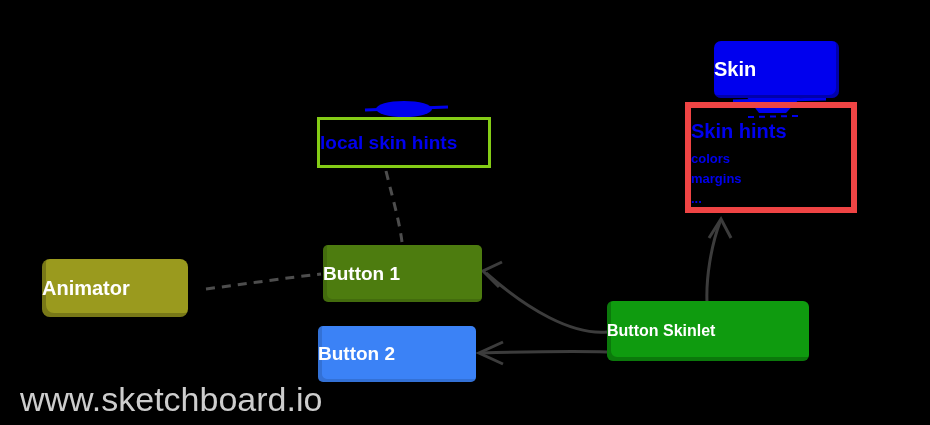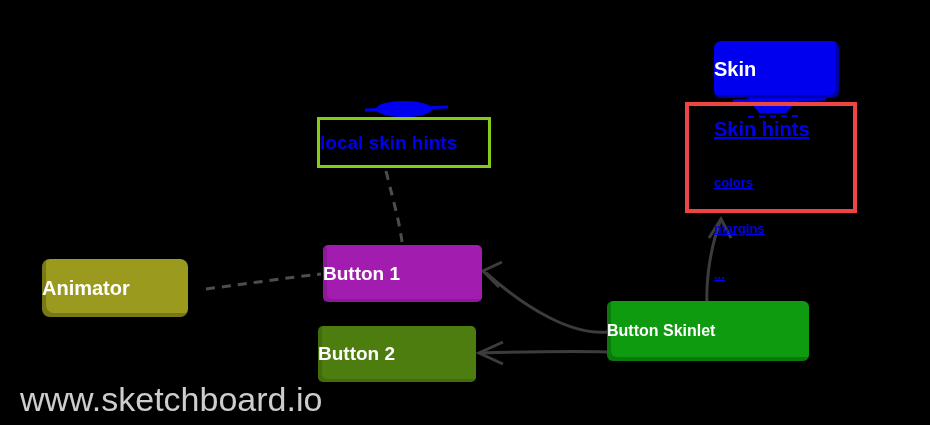--- a/index.html
+++ b/index.html
@@ -13,44 +13,44 @@
     display:flex;align-items:center;
     font-weight:bold;color:#ffffff;text-align:center;
   }
   .node-skin{
     left:714px;top:41px;width:125px;height:57px;
     background:#0000EE;border-radius:7px;font-size:20px;
     box-shadow:inset -3px -3px 0 rgba(0,0,0,0.28);
   }
   .node-skin-hints{
     left:685px;top:102px;width:172px;height:111px;
-    border:4px solid #ef4444;background:transparent;color:#0000EE;
+    border:6px solid #ef4444;background:transparent;color:#0000EE;
     flex-direction:column;align-items:flex-start;justify-content:flex-start;
-    padding:12px 0 0 25px;text-align:left;text-decoration:underline;
+    padding:12px 0 0 0;text-align:left;
   }
   .sh-title{font-size:20px;line-height:22px;margin-bottom:7px;}
-  .sh-item{font-size:13px;line-height:20px;margin-top:26px;}
+  .sh-item{font-size:13px;line-height:20px;}
   .node-local-skin-hints{
     left:317px;top:117px;width:174px;height:51px;
     border:3px solid #84cc16;background:transparent;color:#0000EE;
     font-size:19px;
   }
   .node-animator{
     left:42px;top:259px;width:146px;height:58px;
     background:#9A9A1E;border-radius:8px;font-size:20px;
     box-shadow:inset 4px -4px 0 rgba(0,0,0,0.22);
   }
   .node-button1{
     left:323px;top:245px;width:159px;height:57px;
-    background:#a21caf;border-radius:5px;font-size:19px;
+    background:#4d7c0f;border-radius:5px;font-size:19px;
     box-shadow:inset 4px -3px 0 rgba(0,0,0,0.13);
   }
   .node-button2{
     left:318px;top:326px;width:158px;height:56px;
-    background:#4d7c0f;border-radius:5px;font-size:19px;
+    background:#3b82f6;border-radius:5px;font-size:19px;
     box-shadow:inset 4px -3px 0 rgba(0,0,0,0.13);
   }
   .node-button-skinlet{
     left:607px;top:301px;width:202px;height:60px;
     background:#0F9B0F;border-radius:6px;font-size:16px;
     box-shadow:inset 4px -4px 0 rgba(0,0,0,0.22);
   }
   .watermark{
     position:absolute;left:20px;top:380px;
     font-size:34px;color:#CDCDCD;letter-spacing:0;

